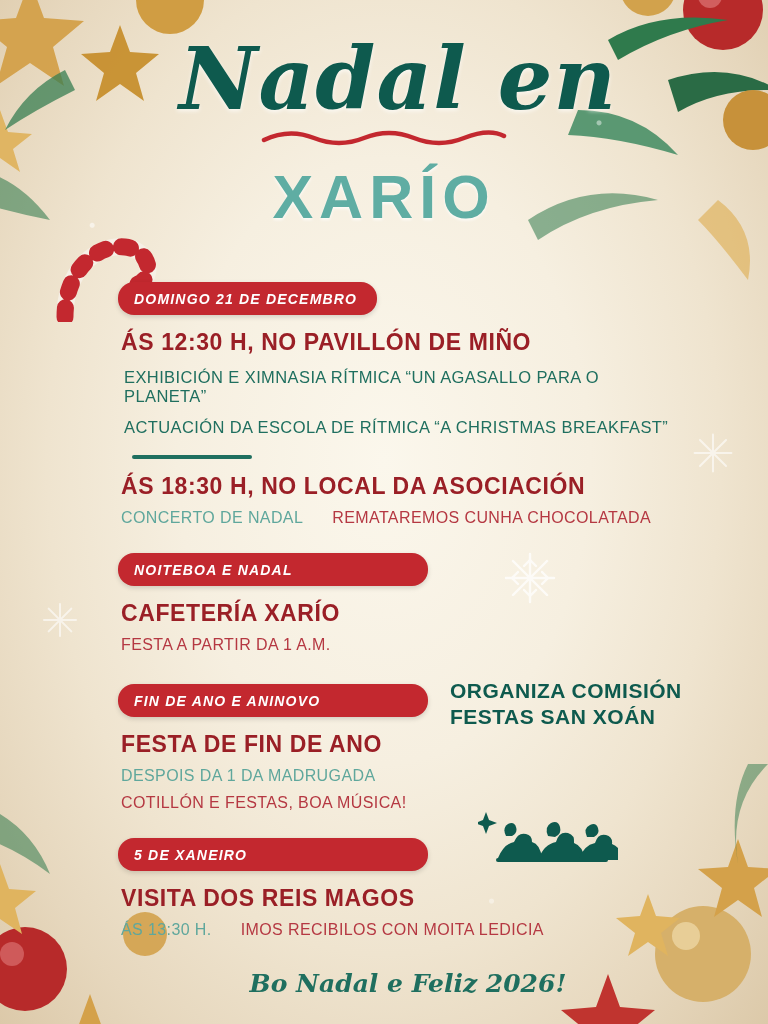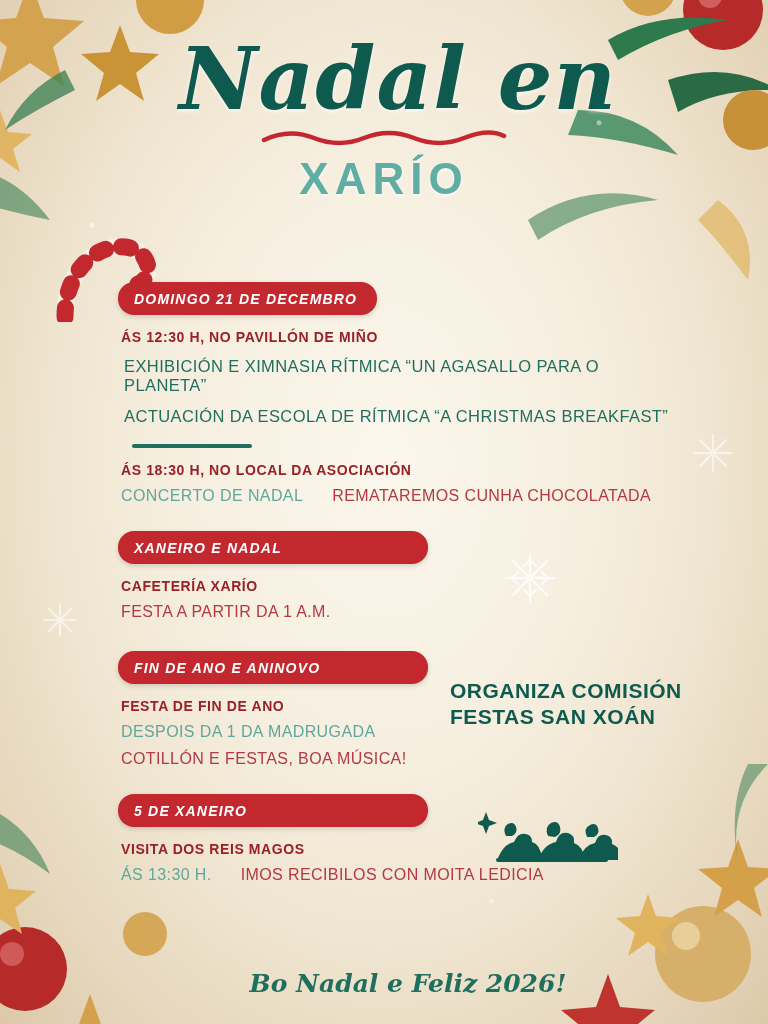--- a/index.html
+++ b/index.html
@@ -41,24 +41,24 @@
     font-weight: bold;
     font-size: 86px;
     line-height: 1.05;
     color: #0e5a4e;
     letter-spacing: 1px;
     text-shadow: 0 2px 4px rgba(255,255,255,.7);
     padding-left: 28px;
   }
   .squiggle { margin: 2px auto 0; display:block; }
   .title-sub {
-    margin-top: 6px;
+    margin-top: 14px;
     font-family: "Liberation Sans", sans-serif;
     font-weight: bold;
-    font-size: 44px;
+    font-size: 61px;
     letter-spacing: 6px;
     color: #5fada3;
     text-shadow: 0 2px 3px rgba(255,255,255,.75);
   }
 
   
   .program {
     position: absolute;
     left: 118px; top: 282px;
     width: 560px;
@@ -73,21 +73,21 @@
     letter-spacing: 1.2px;
     padding: 9px 20px 8px 16px;
     border-radius: 16px;
     box-shadow: 0 2px 5px rgba(0,0,0,.15);
     white-space: nowrap;
   }
   .pill.wide { min-width: 310px; }
   .line-time {
     color: #9a1f26;
     font-weight: bold;
-    font-size: 14px;
+    font-size: 23px;
     letter-spacing: .6px;
     margin: 14px 0 0 3px;
   }
   .line-green {
     color: #1f6f5f;
     font-size: 16.5px;
     letter-spacing: .4px;
     margin: 12px 0 0 6px;
   }
   .line-red {
@@ -232,21 +232,21 @@
       <div class="line-green">ACTUACIÓN DA ESCOLA DE RÍTMICA “A CHRISTMAS BREAKFAST”</div>
       <div class="divider"></div>
       <div class="line-time">ÁS 18:30 H, NO LOCAL DA ASOCIACIÓN</div>
       <div class="row">
         <div class="line-teal">CONCERTO DE NADAL</div>
         <div class="line-red">REMATAREMOS CUNHA CHOCOLATADA</div>
       </div>
     </div>
 
     <div style="margin-top:26px;">
-      <div class="pill wide">XANEIRO E NADAL</div>
+      <div class="pill wide">NOITEBOA E NADAL</div>
       <div class="line-time">CAFETERÍA XARÍO</div>
       <div class="row">
         <div class="line-red">FESTA A PARTIR DA 1 A.M.</div>
       </div>
     </div>
 
     <div style="margin-top:30px;">
       <div class="pill wide">FIN DE ANO E ANINOVO</div>
       <div class="line-time">FESTA DE FIN DE ANO</div>
       <div class="line-teal">DESPOIS DA 1 DA MADRUGADA</div>

